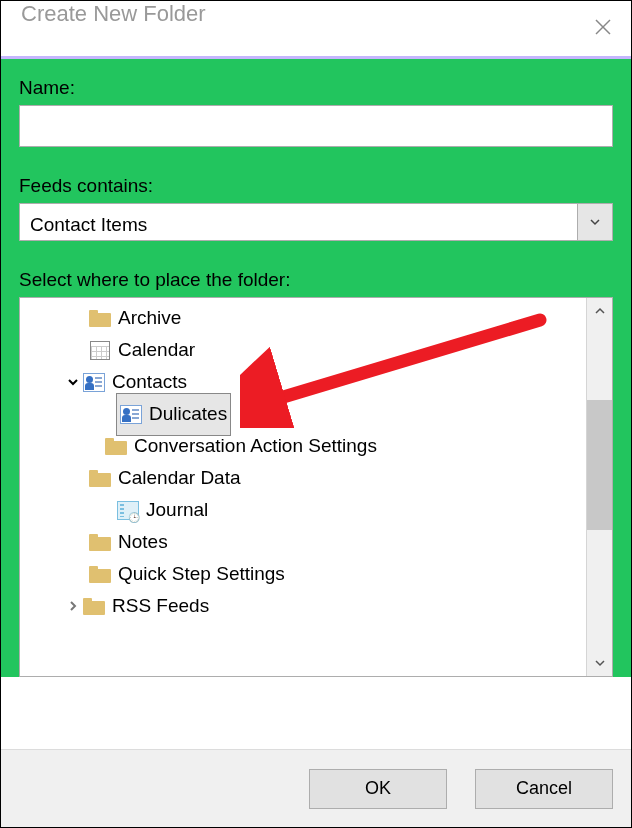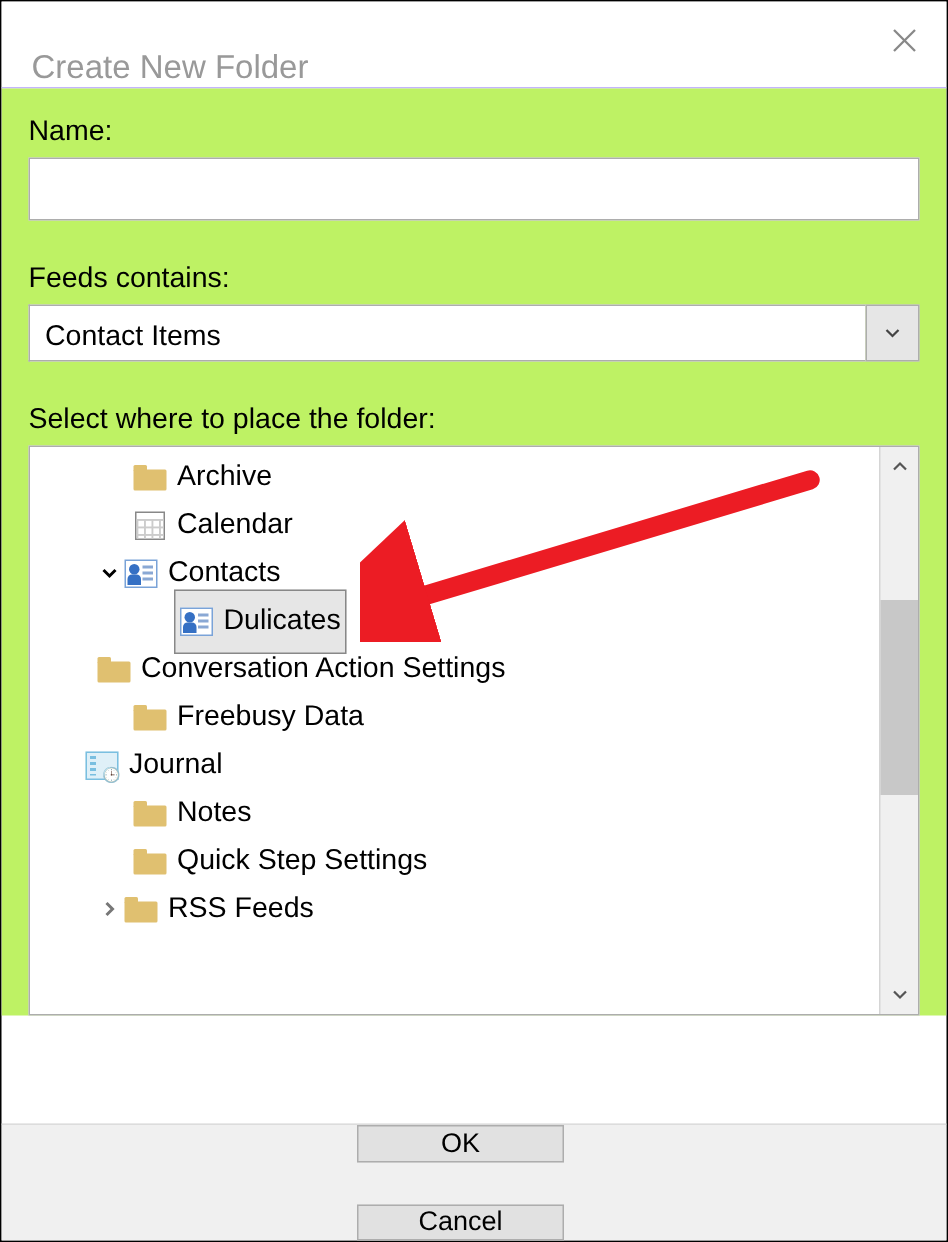--- a/index.html
+++ b/index.html
@@ -8,32 +8,32 @@
       height: 828px;
       background: #fff;
       border: 1px solid #000;
       position: relative;
       overflow: hidden;
     }
     .titlebar {
       height: 58px;
       background: #fff;
       display: flex;
-      align-items: flex-end;
+      align-items: flex-start;
       padding-left: 20px;
-      border-bottom: 1px solid #c4b5fd;
+      border-bottom: 3px solid #c4b5fd;
     }
     .title { font-size: 22px; color: #999; font-weight: 400; }
     .close {
       position: absolute; top: 12px; right: 14px;
       width: 28px; height: 28px; color: #888; font-size: 22px;
       display: flex; align-items: center; justify-content: center;
     }
     .close svg { stroke: #888; stroke-width: 1.5; }
-    .body { background: #bef264; padding: 18px 18px 0 18px; }
+    .body { background: #22c55e; padding: 18px 18px 0 18px; }
     .lbl { font-size: 19px; color: #000; margin-bottom: 6px; display: block; }
     .text-input {
       width: 100%; height: 42px; background: #fff;
       border: 1px solid #adadad; padding: 0 8px; font-size: 17px;
     }
     .gap { height: 28px; }
     .select-wrap { display: flex; width: 100%; }
     .select-val {
       flex: 1; height: 38px; background: #fff;
       border: 1px solid #adadad; border-right: none;
@@ -105,21 +105,21 @@
     .vscroll {
       width: 26px; background:#f0f0f0; border-left:1px solid #d5d5d5;
       display:flex; flex-direction:column;
     }
     .sbtn { height:26px; display:flex; align-items:center; justify-content:center; }
     .thumb { width: 100%; background:#c8c8c8; }
     .buttons {
       height: 78px; background:#f0f0f0; border-top:1px solid #dcdcdc;
       display:flex; justify-content:flex-end; align-items:center;
       gap:28px; padding-right:18px;
-      position: absolute; bottom: 0; left: 0; right: 0; flex-direction: column;
+      position: absolute; bottom: 0; left: 0; right: 0;
     }
     .btn {
       width: 138px; height: 40px; background:#e1e1e1;
       border:1px solid #adadad; font-size:18px;
       display:flex; align-items:center; justify-content:center;
     }
     .arrow-svg { position:absolute; pointer-events:none; }
     .chev { width:12px; height:12px; }
   </style>
 </head>
@@ -197,35 +197,35 @@
                   <span></span>
                   <span></span>
                   <span></span>
                 </span>
               </span>
           </span>
           <span>Dulicates</span>
         </span>
       </div>
 
-      <div class="row" style="padding-left:44px">
+      <div class="row" style="padding-left:84px">
         <span class="icon">
             <span class="folder"></span>
           </span>
         <span>Conversation Action Settings</span>
       </div>
 
       <div class="row" style="padding-left:68px">
         <span class="icon">
             <span class="folder"></span>
           </span>
-        <span>Freebusy Data</span>
-      </div>
-
-      <div class="row" style="padding-left:36px">
+        <span>Calendar Data</span>
+      </div>
+
+      <div class="row" style="padding-left:96px">
         <span class="icon">
             <span class="journal"></span>
           </span>
         <span>Journal</span>
       </div>
 
 
       <div class="row" style="padding-left:68px">
         <span class="icon">
             <span class="folder"></span>

